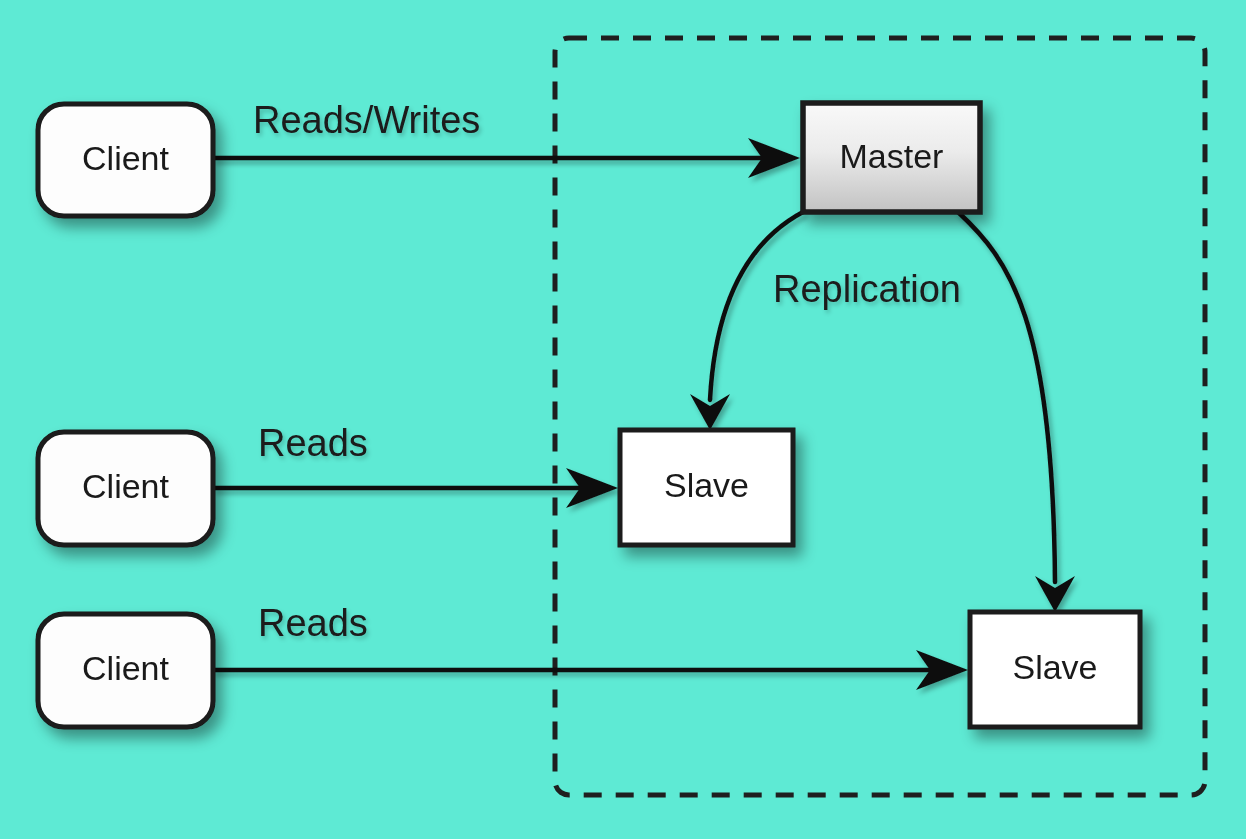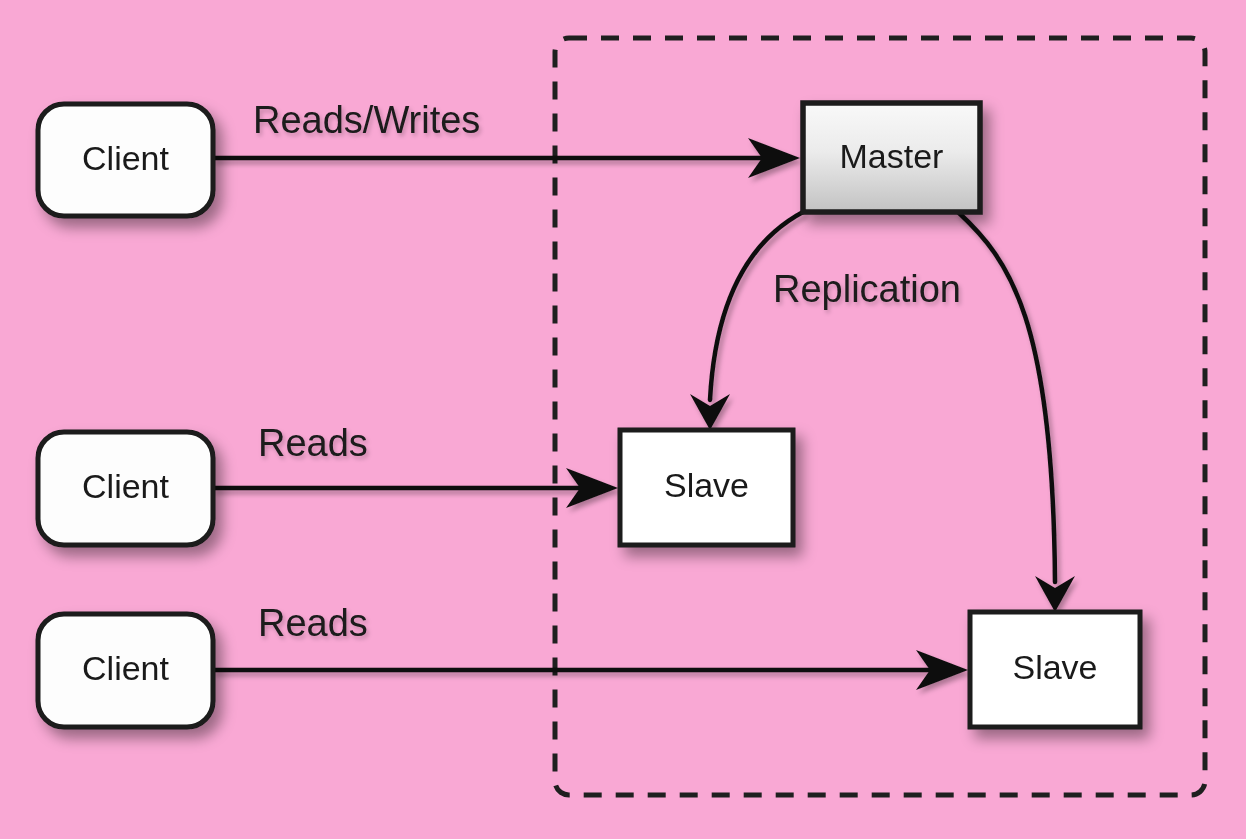--- a/index.html
+++ b/index.html
@@ -7,21 +7,21 @@
     padding: 0;
     background: #ffffff;
   }
   body {
     font-family: "Liberation Sans", sans-serif;
   }
   #diagram-root {
     position: relative;
     width: 1246px;
     height: 839px;
-    background: #f9a8d4;
+    background: #5eead4;
     overflow: hidden;
   }
   #diagram-svg {
     position: absolute;
     top: 0;
     left: 0;
     width: 1246px;
     height: 839px;
   }
   .node-label {

